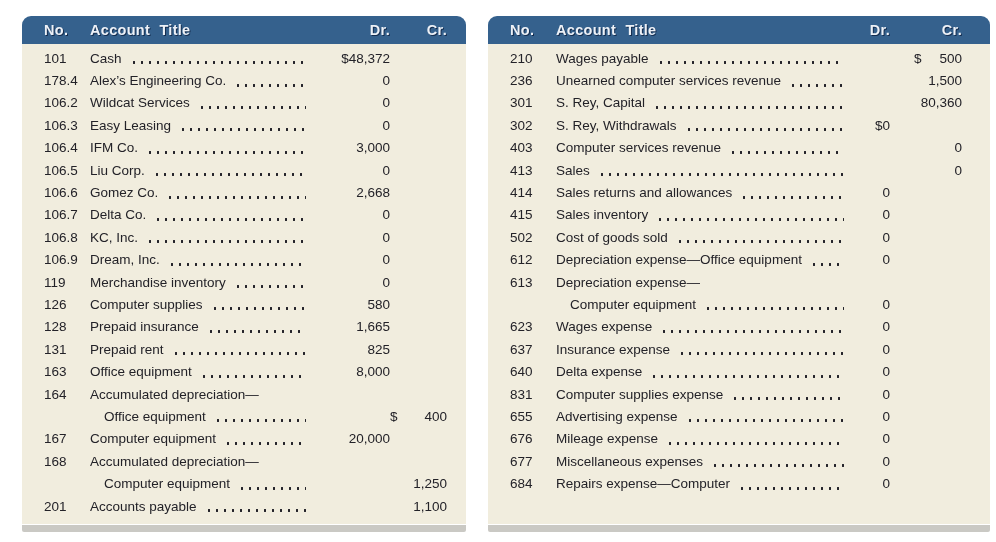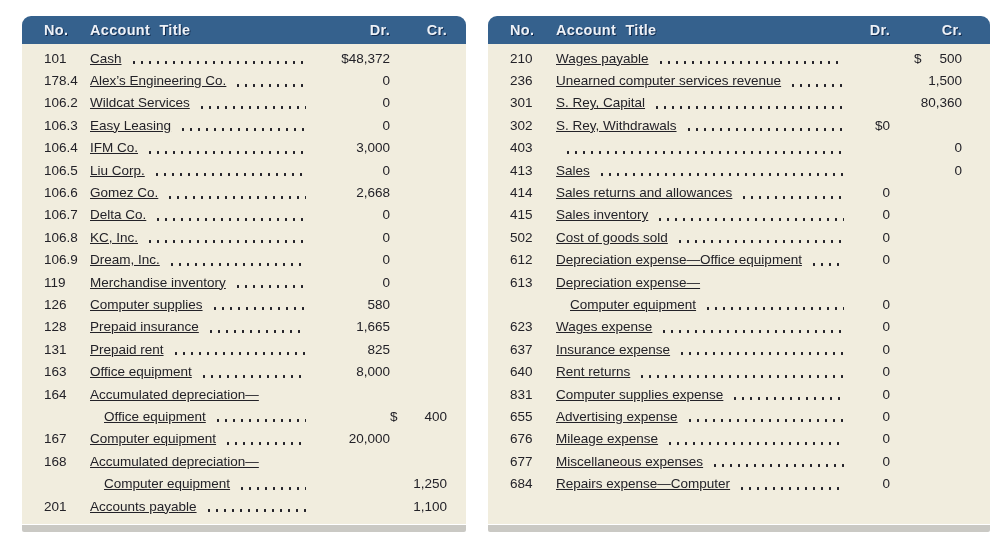--- a/index.html
+++ b/index.html
@@ -30,21 +30,21 @@
   .line{display:flex;align-items:center;height:22.4px;font-size:13.5px;}
   .c-no,.h-no{flex:0 0 48px;text-align:left;padding-left:2px;}
   .c-title{flex:1 1 auto;display:flex;align-items:center;min-width:0;}
   .h-title{flex:1 1 auto;text-align:left;word-spacing:5px;}
   .c-dr,.c-cr,.h-dr,.h-cr{text-align:right;white-space:nowrap;}
   .t-left .c-dr,.t-left .h-dr{flex:0 0 78px;}
   .t-left .c-cr,.t-left .h-cr{flex:0 0 57px;}
   .t-right .c-dr,.t-right .h-dr{flex:0 0 40px;}
   .t-right .c-cr,.t-right .h-cr{flex:0 0 48px;margin-left:24px;}
   .c-cr.split,.c-dr.split{display:flex;justify-content:space-between;}
-  .t{white-space:nowrap;text-decoration:underline;}
+  .t{white-space:nowrap;}
   .line2 .t{padding-left:14px;}
   .leader{
     flex:1 1 auto;height:3px;margin:9px 6px 0 8px;min-width:10px;
     background:radial-gradient(circle, var(--text-color) 1.1px, transparent 1.5px) left center / 8px 3px repeat-x;
   }
 </style>
 </head>
 <body>
 
 <div class="page">
@@ -341,20 +341,21 @@
               <span class="leader"></span>
             </span>
             <span class="c-dr">$0</span>
             <span class="c-cr"></span>
           </div>
         </div>
         <div class="row">
           <div class="line">
             <span class="c-no">403</span>
             <span class="c-title">
+              <span class="t">Computer services revenue</span>
               <span class="leader"></span>
             </span>
             <span class="c-dr"></span>
             <span class="c-cr">0</span>
           </div>
         </div>
         <div class="row">
           <div class="line">
             <span class="c-no">413</span>
             <span class="c-title">
@@ -447,21 +448,21 @@
               <span class="leader"></span>
             </span>
             <span class="c-dr">0</span>
             <span class="c-cr"></span>
           </div>
         </div>
         <div class="row">
           <div class="line">
             <span class="c-no">640</span>
             <span class="c-title">
-              <span class="t">Rent returns</span>
+              <span class="t">Delta expense</span>
               <span class="leader"></span>
             </span>
             <span class="c-dr">0</span>
             <span class="c-cr"></span>
           </div>
         </div>
         <div class="row">
           <div class="line">
             <span class="c-no">831</span>
             <span class="c-title">

